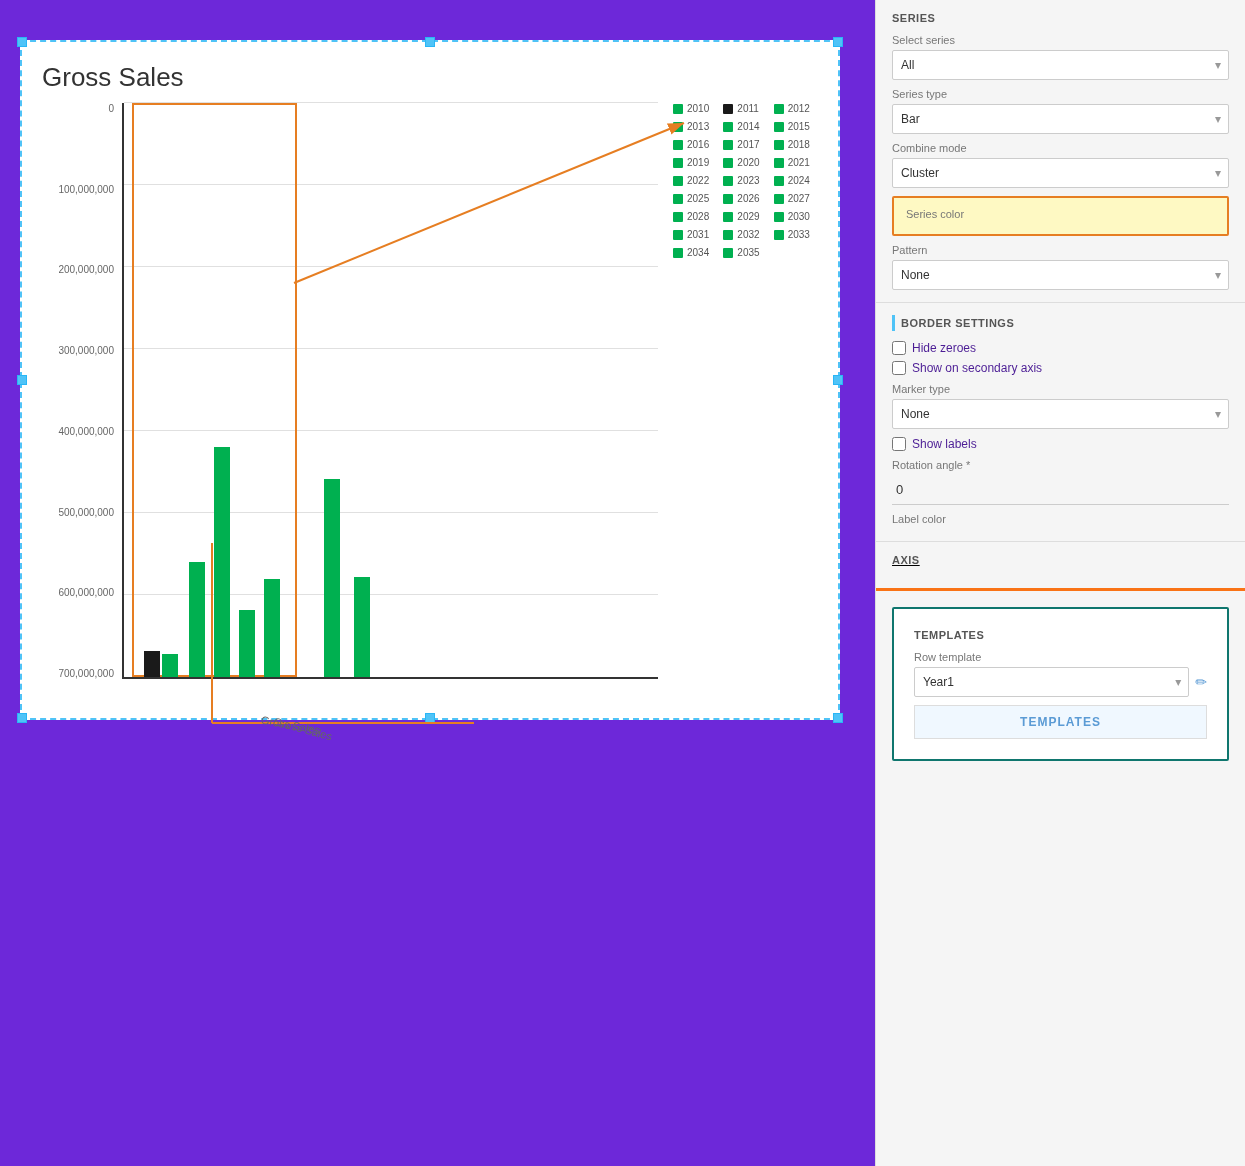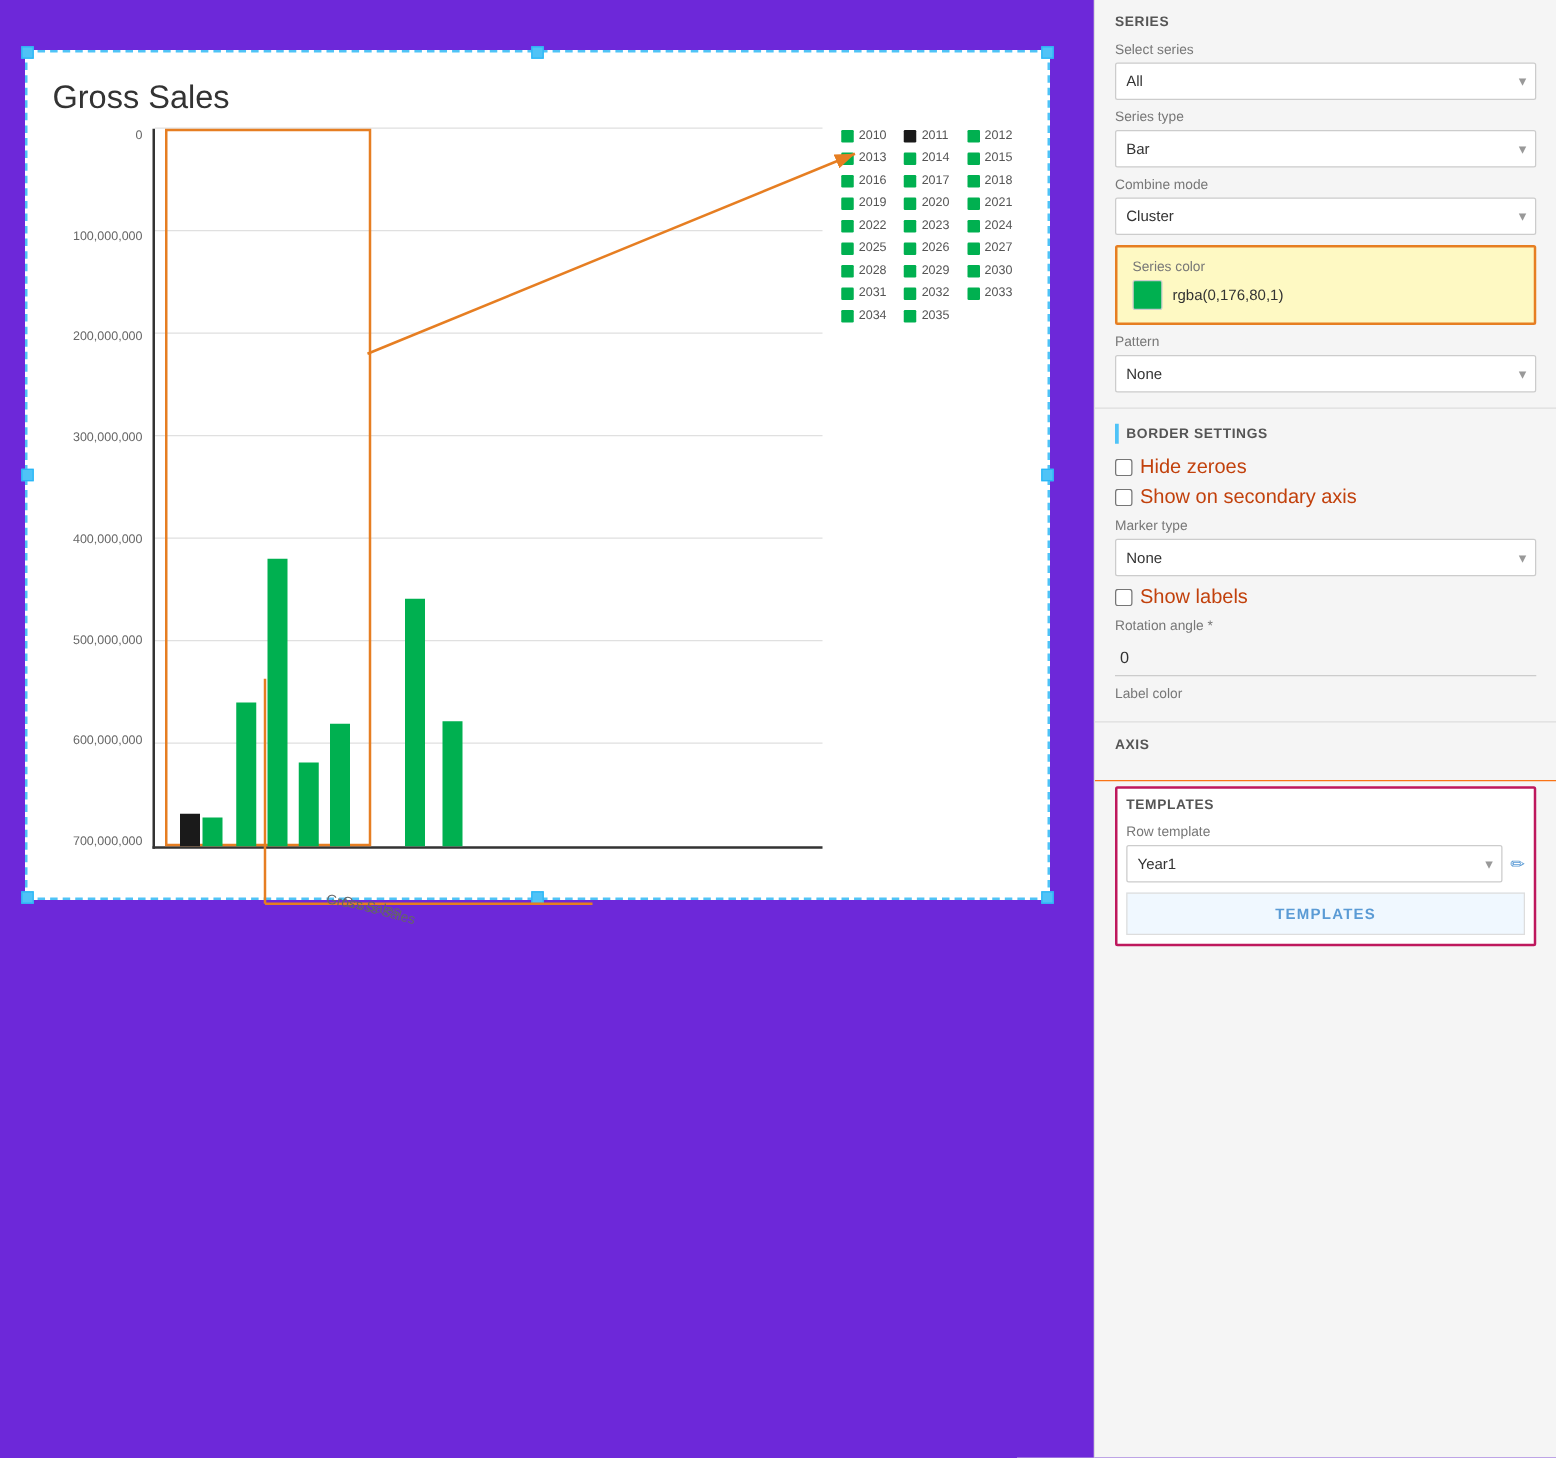--- a/index.html
+++ b/index.html
@@ -223,41 +223,41 @@
       margin: 6px 0;
     }
 
     .checkbox-row input[type="checkbox"] {
       width: 14px;
       height: 14px;
       cursor: pointer;
     }
 
     .checkbox-label {
-      font-size: 16px;
-      color: #c2410c;
+      font-size: 12px;
+      color: #4c1d95;
     }
 
     .input-field {
       width: 100%;
       height: 30px;
       border: none;
       border-bottom: 1px solid #ccc;
       background: transparent;
       padding: 0 4px;
       font-size: 13px;
       color: #333;
       outline: none;
     }
 
     
     .templates-section {
-      border: 2px solid #be185d;
-      margin: 4px 16px;
-      padding: 7px;
+      border: 2px solid #0f766e;
+      margin: 16px 16px;
+      padding: 20px;
       background: #fff;
       border-radius: 2px;
     }
 
     .templates-header {
       font-size: 11px;
       font-weight: 700;
       color: #555;
       letter-spacing: 0.5px;
       margin-bottom: 10px;
@@ -307,21 +307,22 @@
       width: 24px;
       height: 24px;
       border: 1px dashed #aaa;
       border-radius: 2px;
       background: #f9f9f9;
       flex-shrink: 0;
     }
 
     .axis-section, .elements-section {
       padding: 12px 16px;
-      border-bottom: 1px solid #f97316;
+      border-bottom: 3px solid #f97316;
+      text-decoration: underline;
     }
   </style>
 </head>
 <body>
 
 <div class="main-area">
 
   <div class="chart-container">
     <div class="handle tl"></div>
     <div class="handle tc"></div>
@@ -543,24 +544,20 @@
     <div class="field-label">Combine mode</div>
     <div class="dropdown-wrapper">
       <select>
         <option>Cluster</option>
       </select>
       <span class="dropdown-arrow">▾</span>
     </div>
 
     <div class="series-color-section">
       <div class="field-label" style="margin-top:0;">Series color</div>
-      <div class="color-preview-row">
-        <div class="color-swatch" style="background:#00B050;"></div>
-        <span class="color-text">rgba(0,176,80,1)</span>
-      </div>
     </div>
 
     <div class="field-label">Pattern</div>
     <div class="dropdown-wrapper">
       <select>
         <option>None</option>
       </select>
       <span class="dropdown-arrow">▾</span>
     </div>
   </div>

